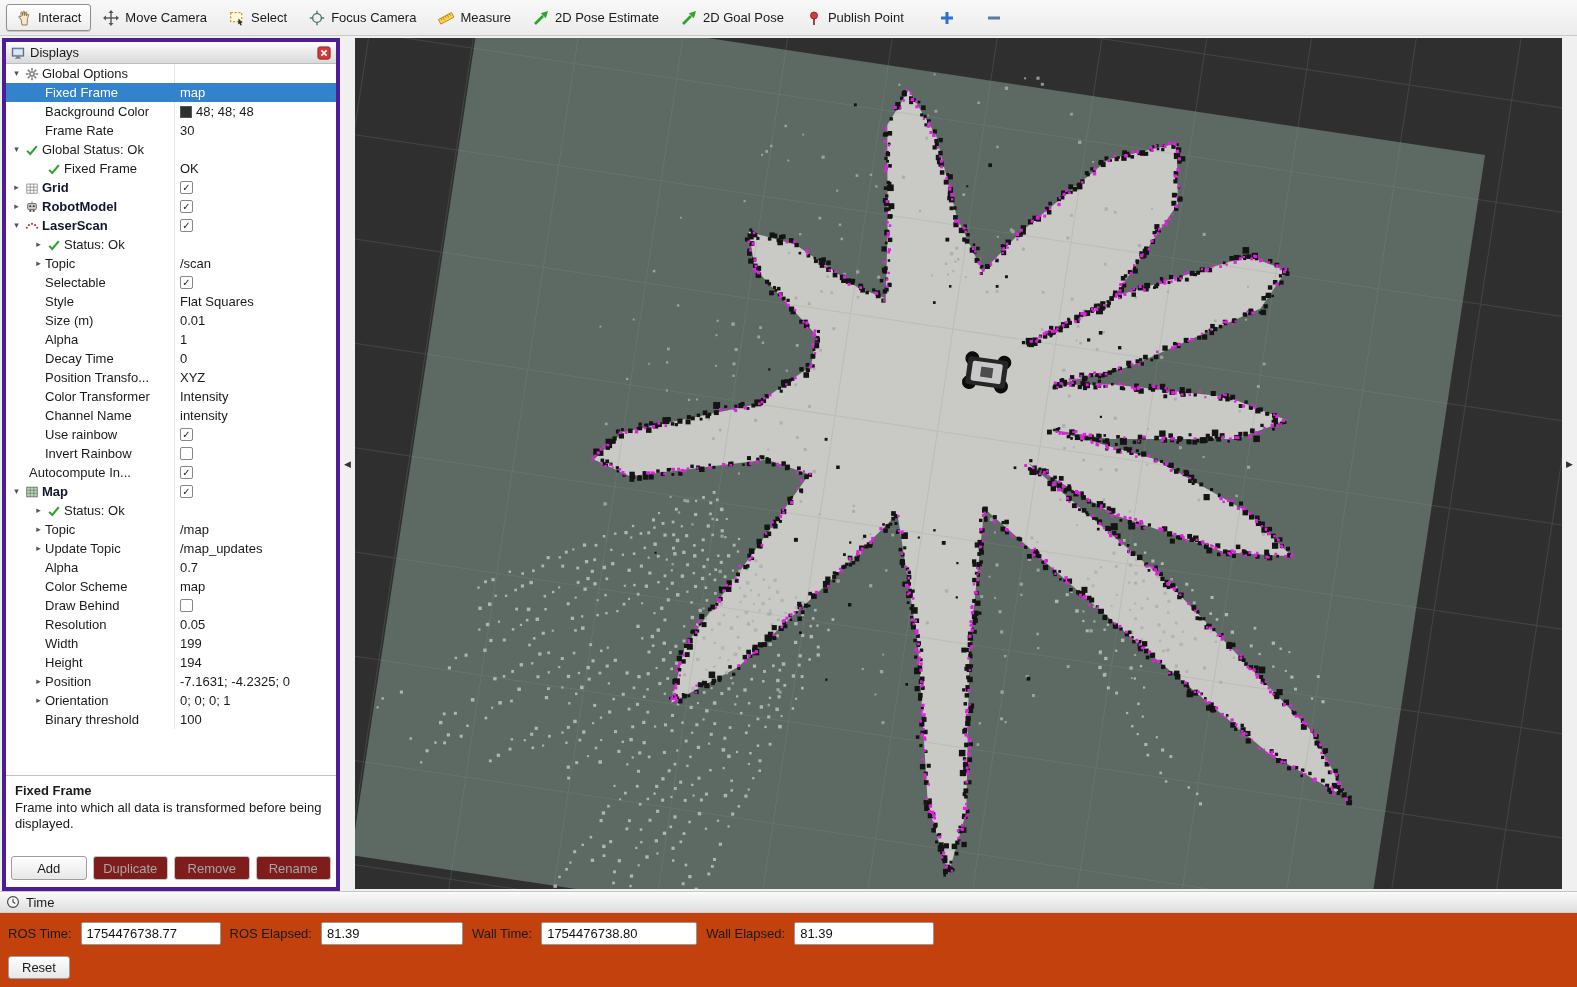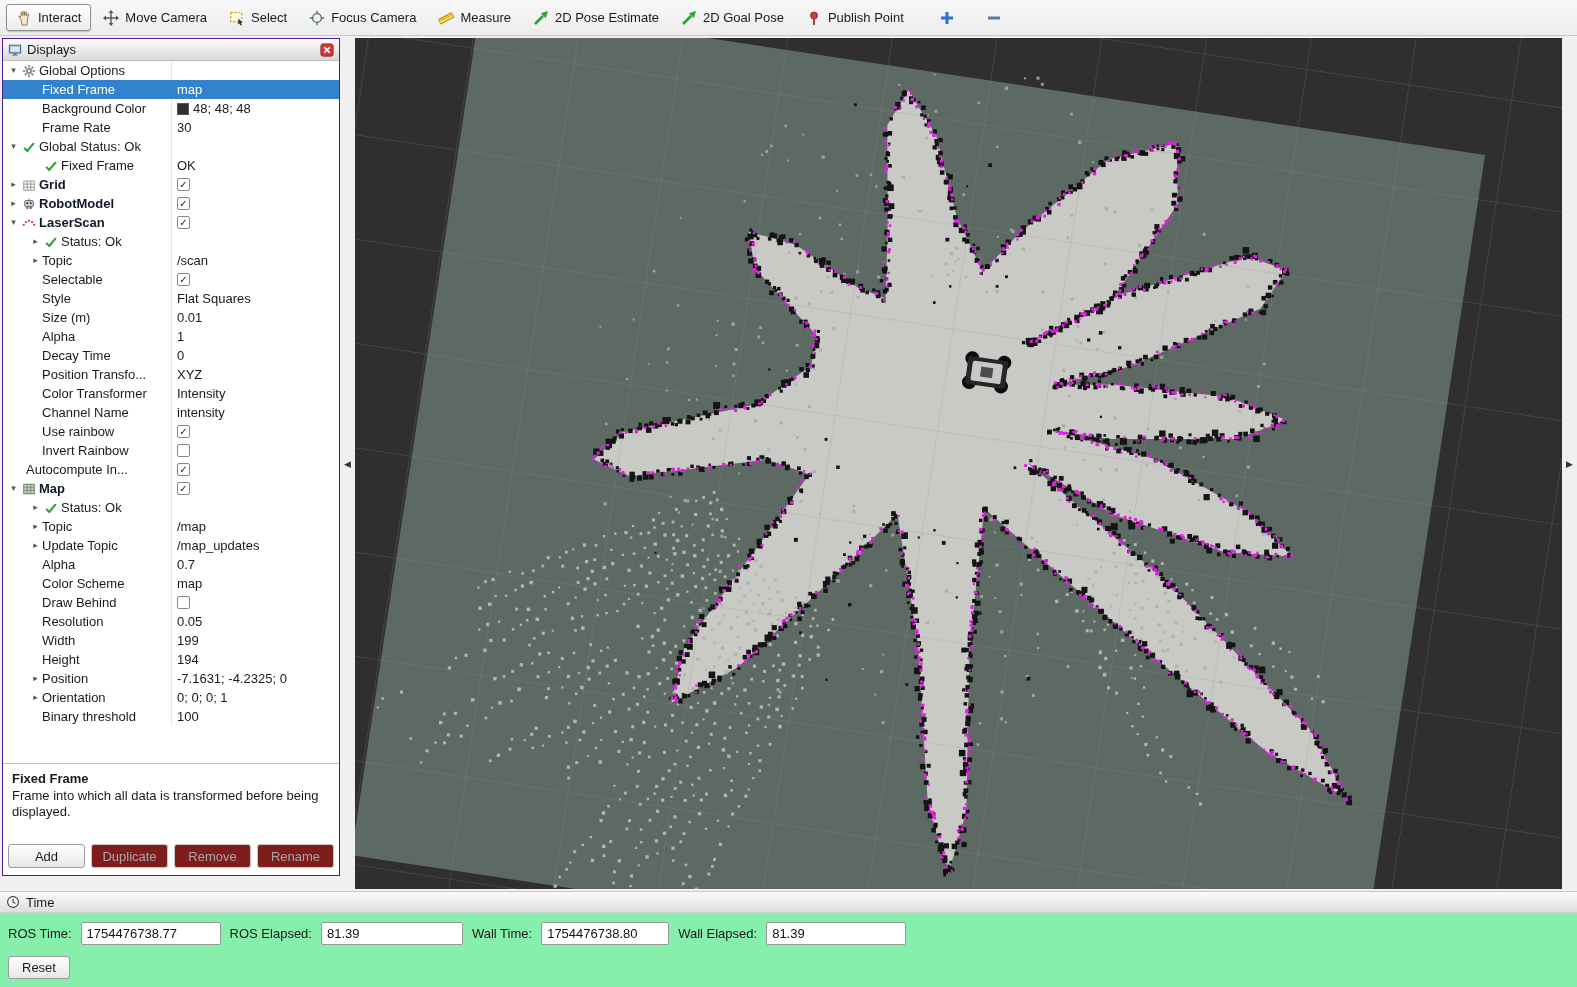--- a/index.html
+++ b/index.html
@@ -7,21 +7,21 @@
 body{font-family:"Liberation Sans","DejaVu Sans",sans-serif;font-size:13px;background:#f0f0f0;color:#1a1a1a}
 .app{width:100%;height:100%;display:flex;flex-direction:column}
 .toolbar{flex:0 0 36px;display:flex;align-items:center;padding:0 6px;background:linear-gradient(#f8f8f8,#ececec);border-bottom:1px solid #c9c9c9;gap:2px}
 .tool-btn{display:flex;align-items:center;gap:6px;height:27px;padding:0 9px;border:1px solid transparent;border-radius:3px;color:#1a1a1a;cursor:default;white-space:nowrap}
 .tool-btn.active{background:linear-gradient(#ffffff,#ececec);border-color:#8f8f8f;box-shadow:0 1px 1px rgba(0,0,0,.18)}
 .tool-btn.square{padding:0;width:27px;justify-content:center}
 .tool-btn.gap{margin-left:18px}
 .ic{display:inline-flex;align-items:center;justify-content:center}
 .ic svg{width:16px;height:16px;display:block}
 .main{flex:1;display:flex;min-height:0}
-.displays-panel{flex:0 0 338px;margin:2px 0 15px 2px;background:#fff;border:1px solid #4c1d95;display:flex;flex-direction:column;min-height:0}
+.displays-panel{flex:0 0 338px;margin:2px 0 0 2px;background:#fff;border:4px solid #4c1d95;display:flex;flex-direction:column;min-height:0}
 .panel-title{flex:0 0 22px;display:flex;align-items:center;gap:5px;padding:0 5px;background:linear-gradient(#fcfcfc,#d9d9d9);border-bottom:1px solid #bdbdbd}
 .panel-title .ic svg{width:14px;height:14px}
 .close-btn{margin-left:auto;display:inline-flex}
 .close-btn svg{width:14px;height:14px;display:block}
 .tree{flex:1;overflow:hidden}
 .tree-row{display:flex;height:19px;line-height:19px;align-items:center}
 .tree-row.selected{background:#3282cd;color:#fff}
 .cell{display:flex;align-items:center;overflow:hidden;white-space:nowrap}
 .cell.name{flex:0 0 168px}
 .cell.val{flex:1;border-left:1px solid #e6e6e6;padding-left:5px;height:100%}
@@ -36,21 +36,21 @@
 .help-box{flex:0 0 76px;border-top:1px solid #c2c2c2;padding:7px 9px;background:#fff}
 .help-title{font-weight:bold;margin-bottom:2px}
 .help-text{line-height:1.25}
 .panel-buttons{flex:0 0 36px;display:flex;gap:6px;padding:5px 5px 7px;background:#fff}
 .qbtn{flex:1;background:linear-gradient(#fefefe,#e7e7e7);border:1px solid #9d9d9d;border-radius:3px;font-size:13px;font-family:inherit;color:#1a1a1a;padding:2px 6px}
 .qbtn:disabled{color:#a6a6a6;border-color:#c5c5c5;background:#7f1d1d}
 .splitter{flex:0 0 15px;position:relative}
 .splitter .arrow{position:absolute;top:50%;left:50%;transform:translate(-50%,-50%);font-size:9px;color:#333}
 .viewport{flex:1;position:relative;margin:2px 0;background:#2f2f2f;overflow:hidden}
 .viewport svg{position:absolute;inset:0;width:100%;height:100%}
-.time-panel{flex:0 0 96px;display:flex;flex-direction:column;background:#86efac;border-top:1px solid #c6c6c6}
+.time-panel{flex:0 0 96px;display:flex;flex-direction:column;background:#c2410c;border-top:1px solid #c6c6c6}
 .time-header{flex:0 0 21px;display:flex;align-items:center;gap:6px;padding:0 6px;background:linear-gradient(#fafafa,#dedede);border-bottom:1px solid #cfcfcf}
 .time-header .ic svg{width:14px;height:14px}
 .time-fields{flex:0 0 40px;display:flex;align-items:center;padding:0 8px;gap:9px}
 .time-fields input{height:23px;border:1px solid #989898;border-radius:2px;padding:0 5px;font-size:13px;font-family:inherit;background:#fff;color:#111}
 .time-footer{flex:1;display:flex;align-items:flex-start;padding:3px 8px}
 .time-footer .qbtn{flex:0 0 auto;padding:3px 13px}
 </style>
 </head>
 <body>
 
@@ -3549,21 +3549,21 @@
           </svg>
         </span>
       <span>Time</span>
     </div>
     <div class="time-fields" id="time-fields">
         <span>ROS Time:</span>
         <input value="1754476738.77" style="width: 140px;">
         <span>ROS Elapsed:</span>
         <input value="81.39" style="width: 142px;">
         <span>Wall Time:</span>
-        <input value="1754476738.80" style="width: 128px;">
+        <input value="1754476738.80" style="width: 156px;">
         <span>Wall Elapsed:</span>
         <input value="81.39" style="width: 140px;">
       </div>
     <div class="time-footer">
       <button class="qbtn">Reset</button>
     </div>
   </div>
 
 </div>
 

